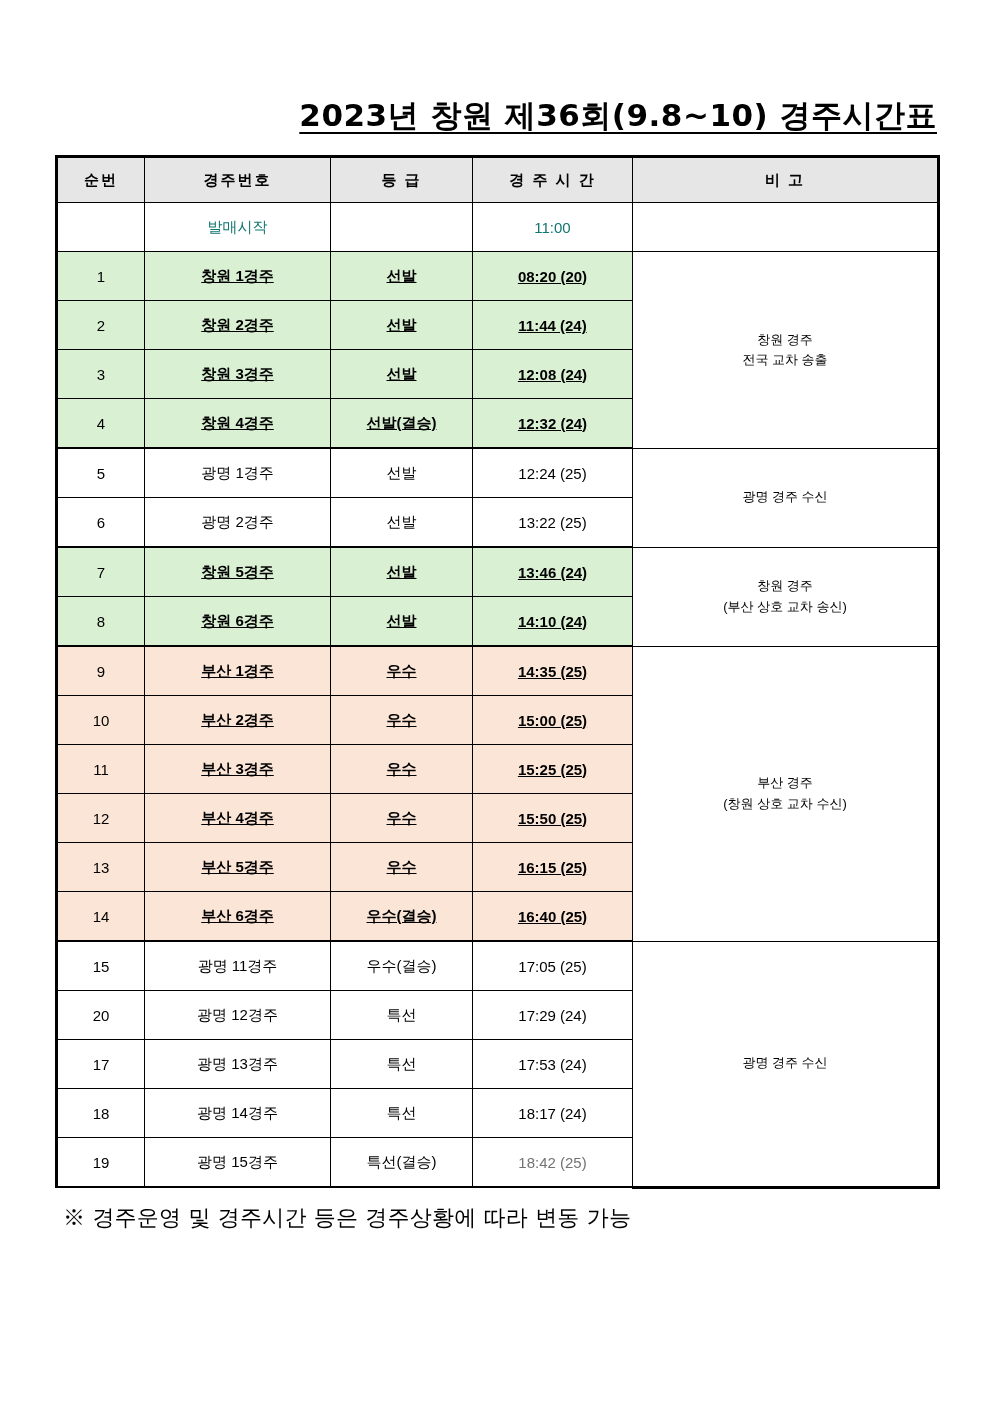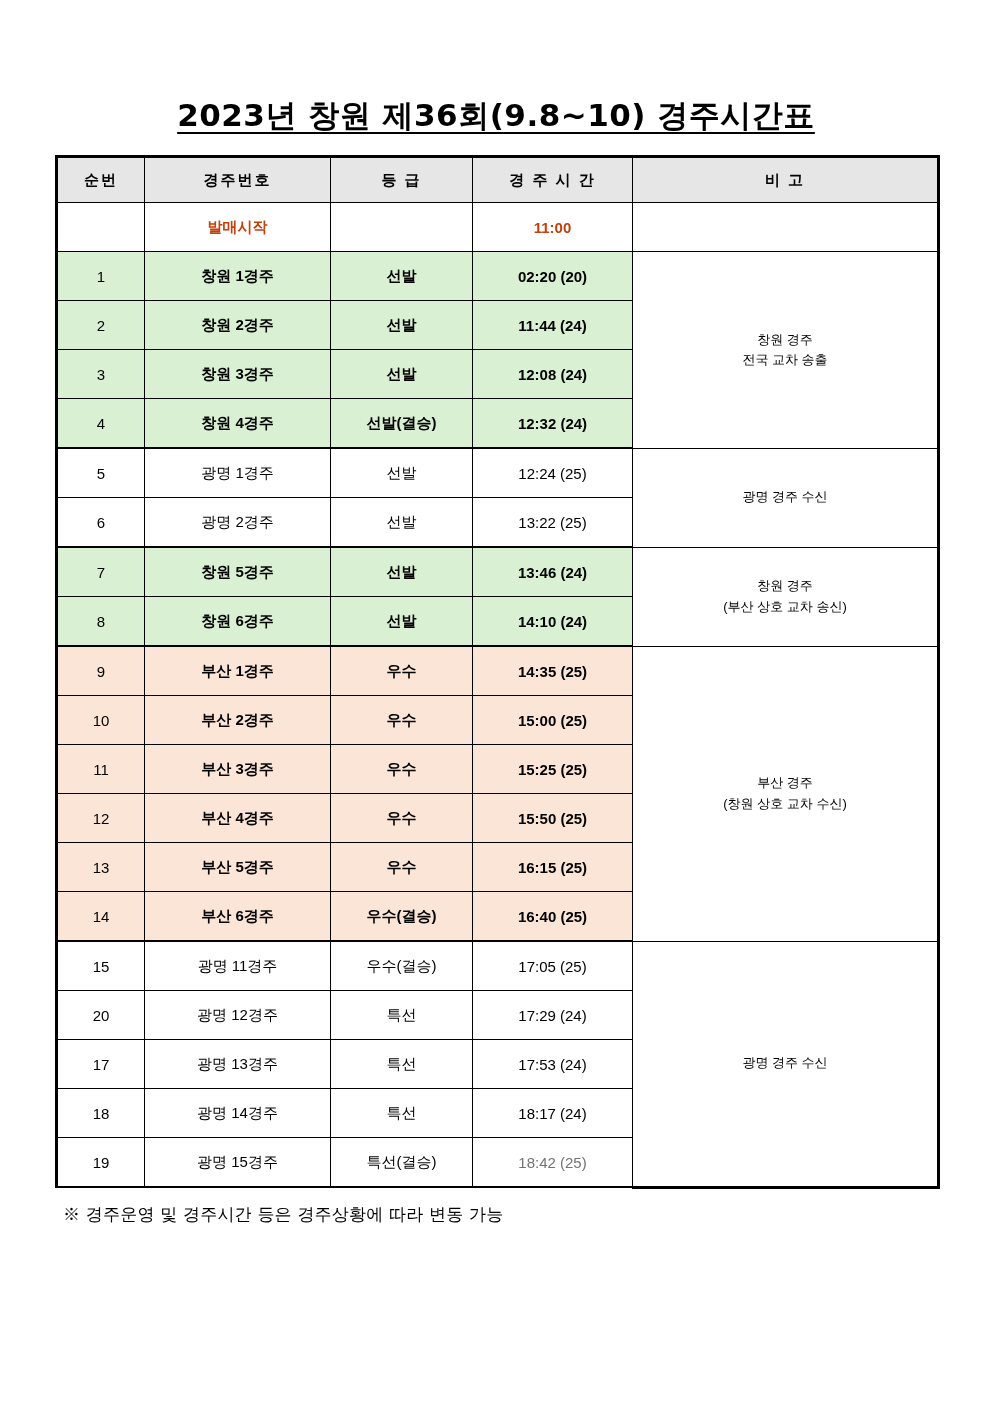--- a/index.html
+++ b/index.html
@@ -16,21 +16,21 @@
     overflow: hidden;
   }
   .page {
     width: 992px;
     height: 1403px;
     box-sizing: border-box;
     padding: 0 55px;
     position: relative;
   }
   .doc-title {
-    text-align: center;
+    text-align: right;
     font-size: 31px;
     font-weight: bold;
     letter-spacing: 0.5px;
     margin-top: 95px;
     text-decoration: underline;
     text-underline-offset: 6px;
     text-decoration-thickness: 2px;
     font-family: "DejaVu Sans", "Liberation Sans", sans-serif;
   }
   .subtitle-row {
@@ -79,29 +79,29 @@
   .col-time  { width: 160px; }
   .col-note  { width: 306px; }
 
   .outer-top { border-top: 3px solid #000 !important; }
   .outer-bottom { border-bottom: 3px solid #000 !important; }
   .outer-left { border-left: 3px solid #000 !important; margin-top: 40px; }
   .outer-right { border-right: 3px solid #000 !important; }
 
   .thick-b { border-bottom: 2px solid #000 !important; }
 
-  .row-start td { font-weight: bold; color: #c2410c; }
+  .row-start td { font-weight: normal; color: #0f766e; }
   .bg-green { background: #d9f0d3; }
   .bg-peach { background: #fbe5d6; }
-  .bold { font-weight: bold; }
+  .bold { font-weight: bold; text-decoration: underline; }
   .red { color: #737373; }
   .note-cell { font-size: 13px; line-height: 1.55; }
   .footnote {
     margin-top: 14px;
-    font-size: 17px;
+    font-size: 22px;
     font-family: "DejaVu Serif", "Liberation Serif", serif;
     letter-spacing: 0.2px;
     padding-left: 8px;
   }
 </style>
 </head>
 <body>
 
 <div class="page">
 
@@ -130,21 +130,21 @@
           <td class="outer-left"></td>
           <td class="">발매시작</td>
           <td class=""></td>
           <td class="">11:00</td>
           <td class="outer-right"></td>
         </tr>
         <tr>
           <td class="outer-left bg-green">1</td>
           <td class="bg-green bold">창원 1경주</td>
           <td class="bg-green bold">선발</td>
-          <td class="bg-green bold">02:20 (20)</td>
+          <td class="bg-green bold">08:20 (20)</td>
           <td rowspan="4" class="note-cell outer-right">창원 경주<br>전국 교차 송출</td>
         </tr>
         <tr>
           <td class="outer-left bg-green">2</td>
           <td class="bg-green bold">창원 2경주</td>
           <td class="bg-green bold">선발</td>
           <td class="bg-green bold">11:44 (24)</td>
         </tr>
         <tr>
           <td class="outer-left bg-green">3</td>

